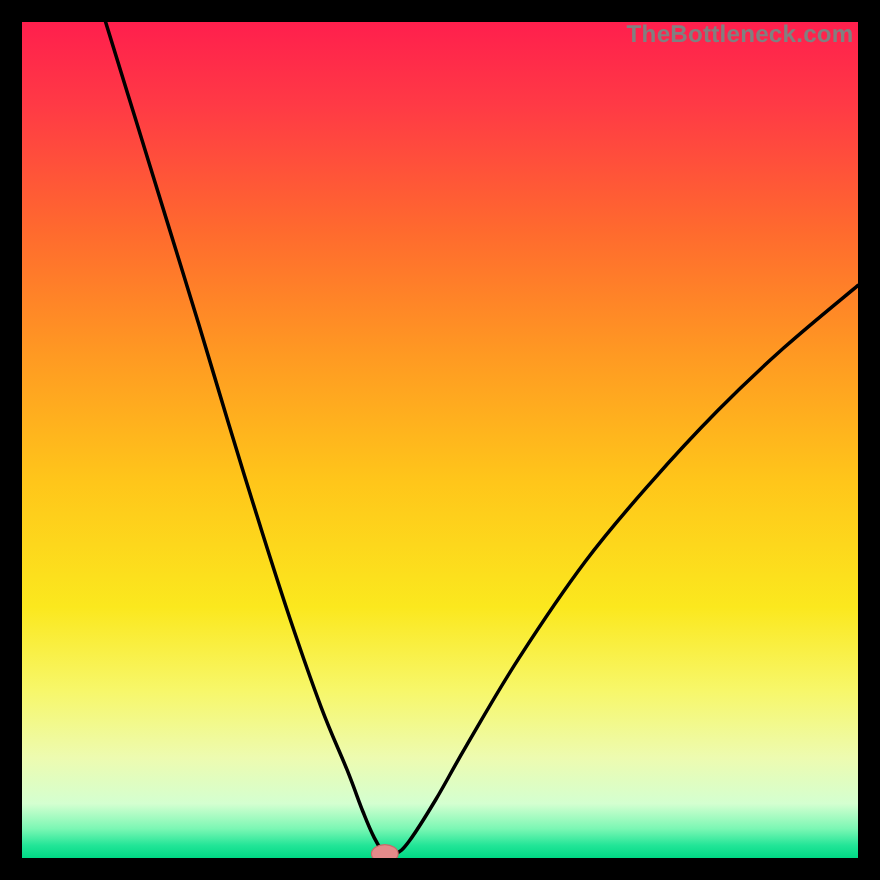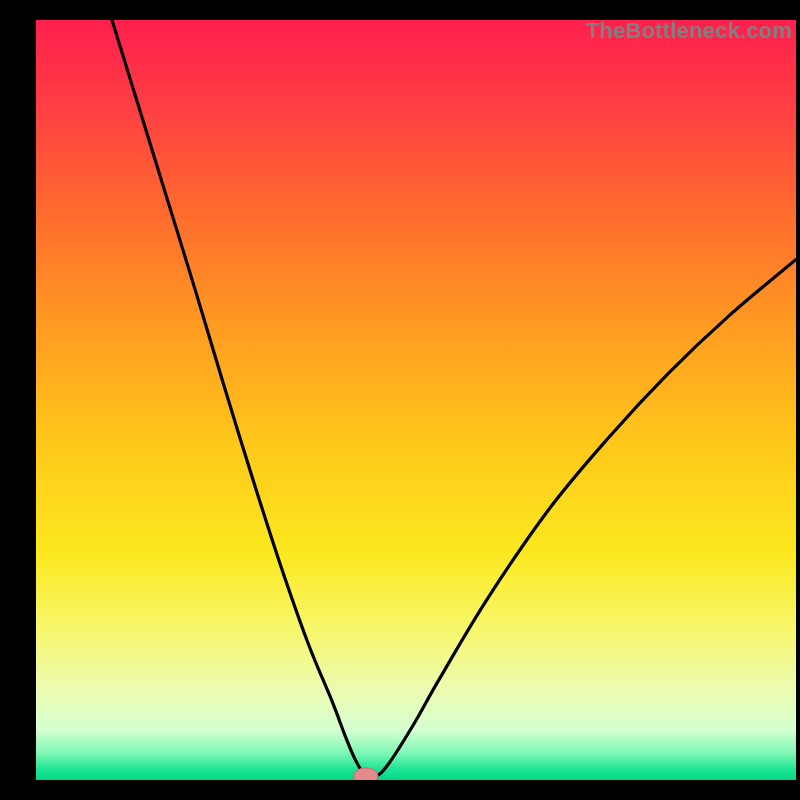--- a/index.html
+++ b/index.html
@@ -1,21 +1,21 @@
 <!DOCTYPE html>
 <html><head>
 <meta charset="utf-8">
 <style>
   * { margin: 0; padding: 0; box-sizing: border-box; }
   html, body { width: 800px; height: 800px; overflow: hidden; }
   body { background: #000; font-family: Arial, Helvetica, sans-serif; }
 
   .frame {
     position: absolute;
-    left: 36px;
+    left: 20px;
     top: 20px;
     width: 760px;
     height: 628px;
     background: #000;
   }
 
   .plot-area {
     position: absolute;
     left: 0;
     top: 0;

